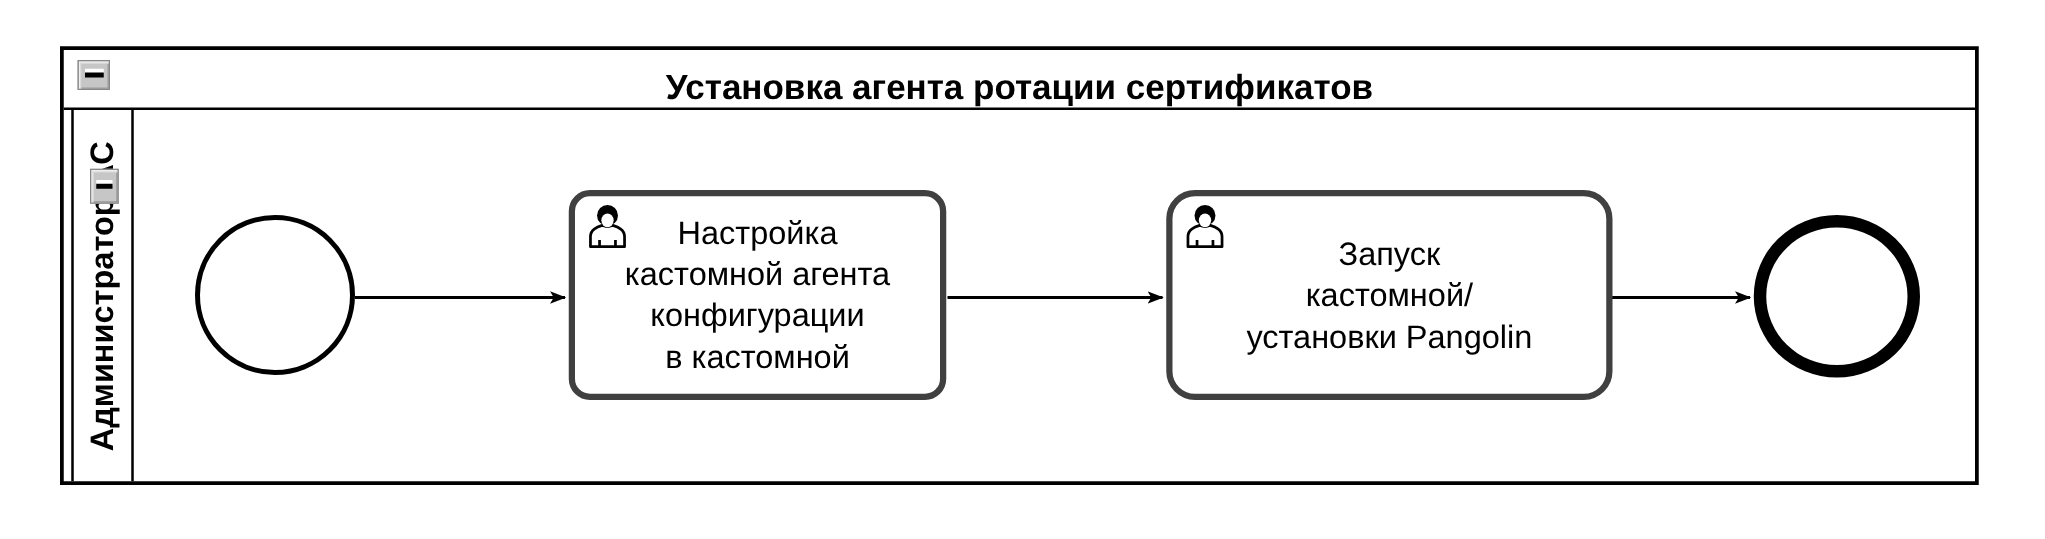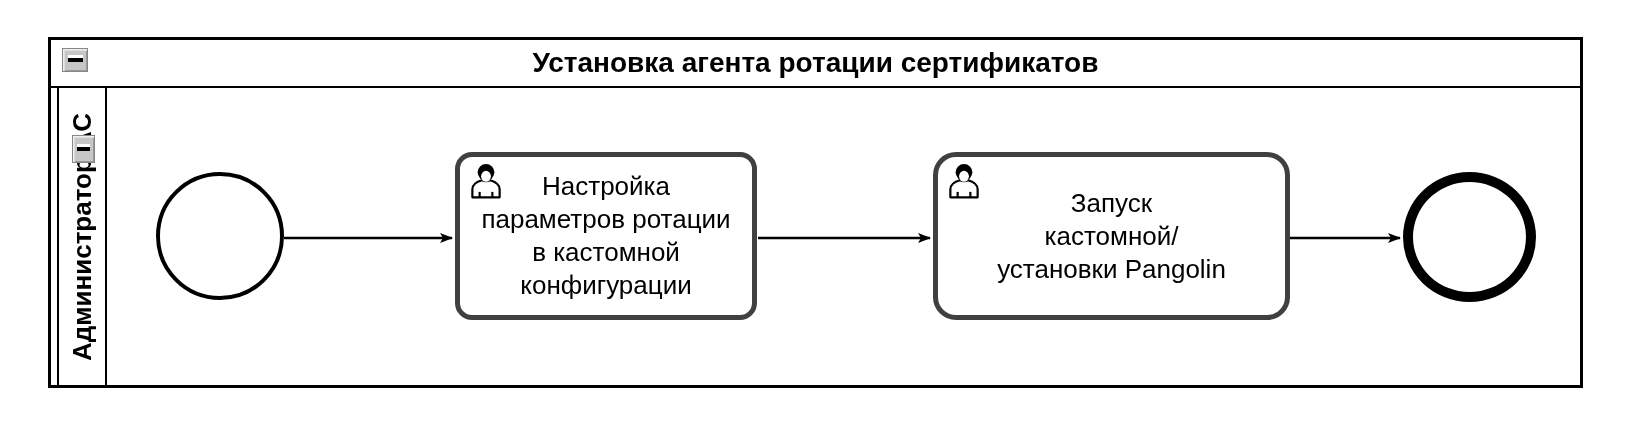--- a/index.html
+++ b/index.html
@@ -8,21 +8,21 @@
     font-family:"Liberation Sans",sans-serif;color:#000;
   }
   
   .pool{
     position:absolute;left:48px;top:37px;width:1535px;height:351px;
     border:3px solid #000;box-sizing:border-box;background:#fff;
   }
   .pool-header{
     position:absolute;left:0;top:0;right:0;height:46px;
     border-bottom:2px solid #000;
-    display:flex;align-items:center;justify-content:center;
+    display:flex;align-items:flex-end;justify-content:center;
   }
   .pool-title{font-size:28px;font-weight:bold;white-space:nowrap;}
   .lane-label-col{
     position:absolute;left:6px;top:48px;width:46px;height:297px;
     border-left:2px solid #000;border-right:2px solid #000;
     box-sizing:content-box;
   }
   .lane-label{
     position:absolute;left:50%;top:50%;
     transform:translate(-50%,-50%) rotate(-90deg);
@@ -101,23 +101,23 @@
 
   <div class="task task-1">
     <svg class="task-icon" viewBox="0 0 44 40" xmlns="http://www.w3.org/2000/svg">
       <path d="M7 38 v-9 c0 -6.5 6.5 -8.5 10.5 -9.8 a10.5 10.5 0 0 0 9 0 c4 1.3 10.5 3.3 10.5 9.8 v9 z" fill="#fff" stroke="#000" stroke-width="2.4" stroke-linejoin="round"></path>
       <circle cx="22" cy="10.5" r="9.2" fill="#000"></circle>
       <ellipse cx="22" cy="14.8" rx="5.4" ry="6" fill="#fff"></ellipse>
       <line x1="15" y1="38" x2="15" y2="32" stroke="#000" stroke-width="2.4"></line>
       <line x1="29" y1="38" x2="29" y2="32" stroke="#000" stroke-width="2.4"></line>
     </svg>
     <div class="task-line">Настройка</div>
-    <div class="task-line">параметров ротации</div>
+    <div class="task-line">кастомной агента</div>
+    <div class="task-line">конфигурации</div>
     <div class="task-line">в кастомной</div>
-    <div class="task-line">конфигурации</div>
   </div>
 
   <div class="task task-2">
     <svg class="task-icon" viewBox="0 0 44 40" xmlns="http://www.w3.org/2000/svg">
       <path d="M7 38 v-9 c0 -6.5 6.5 -8.5 10.5 -9.8 a10.5 10.5 0 0 0 9 0 c4 1.3 10.5 3.3 10.5 9.8 v9 z" fill="#fff" stroke="#000" stroke-width="2.4" stroke-linejoin="round"></path>
       <circle cx="22" cy="10.5" r="9.2" fill="#000"></circle>
       <ellipse cx="22" cy="14.8" rx="5.4" ry="6" fill="#fff"></ellipse>
       <line x1="15" y1="38" x2="15" y2="32" stroke="#000" stroke-width="2.4"></line>
       <line x1="29" y1="38" x2="29" y2="32" stroke="#000" stroke-width="2.4"></line>
     </svg>

